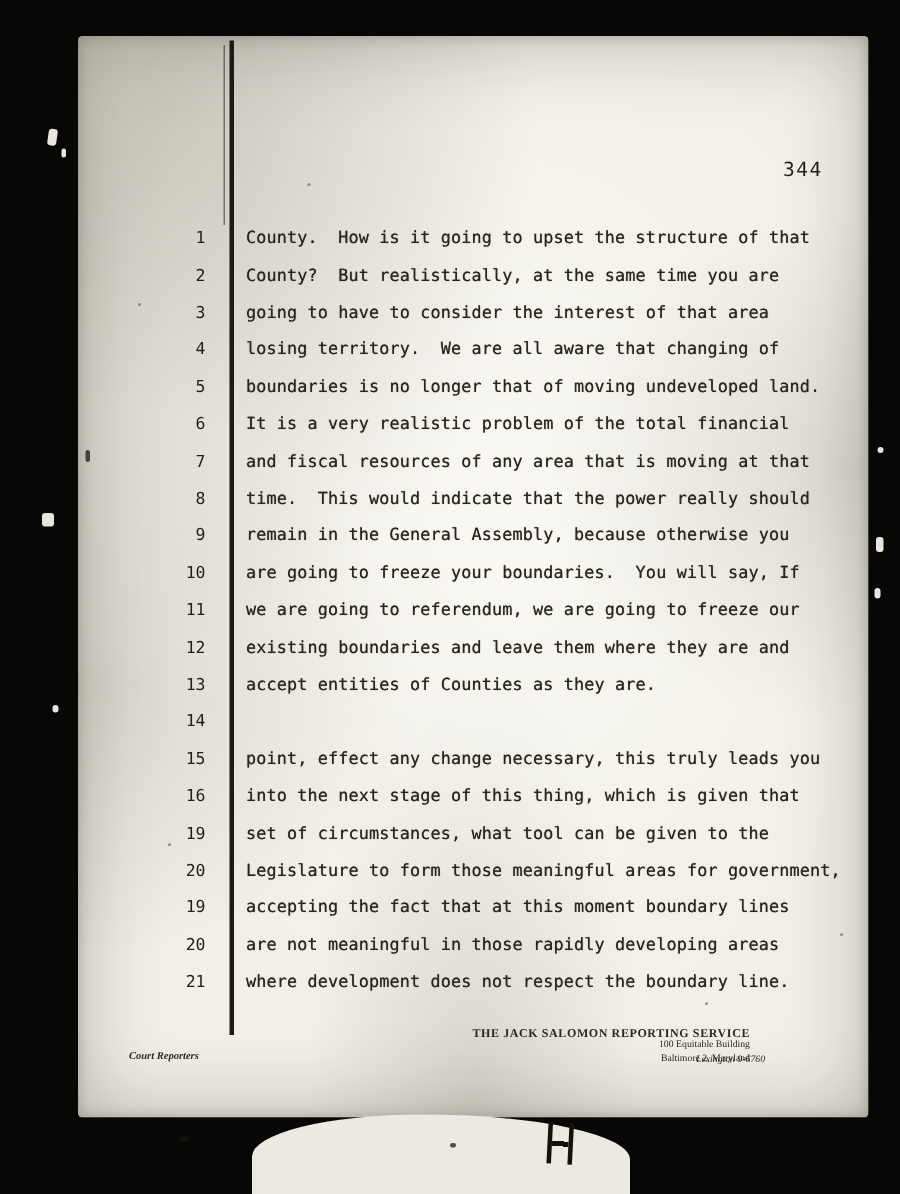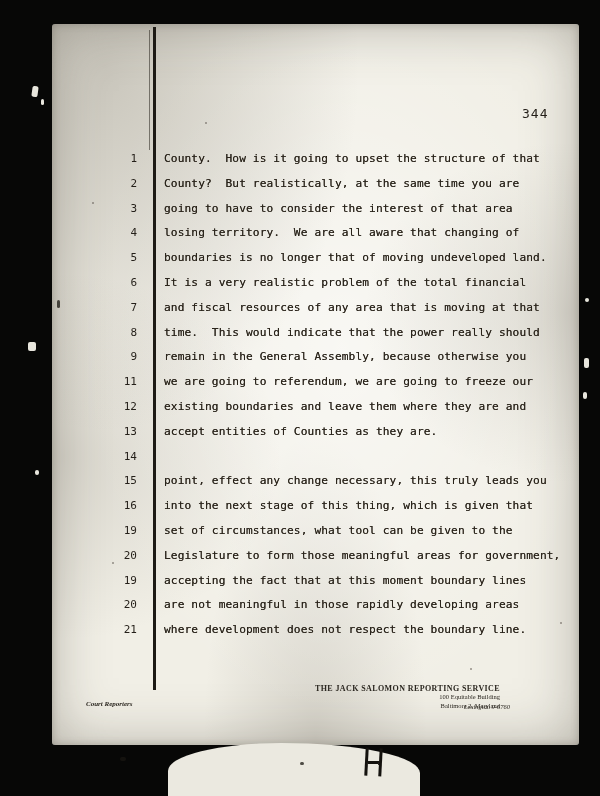--- a/index.html
+++ b/index.html
@@ -213,20 +213,24 @@
       <div class="row">
         <span class="lineno">8</span>
         <span class="linetext">time.  This would indicate that the power really should</span>
       </div>
 
       <div class="row">
         <span class="lineno">9</span>
         <span class="linetext">remain in the General Assembly, because otherwise you</span>
       </div>
 
+      <div class="row">
+        <span class="lineno">10</span>
+        <span class="linetext">are going to freeze your boundaries.  You will say, If</span>
+      </div>
 
       <div class="row">
         <span class="lineno">11</span>
         <span class="linetext">we are going to referendum, we are going to freeze our</span>
       </div>
 
       <div class="row">
         <span class="lineno">12</span>
         <span class="linetext">existing boundaries and leave them where they are and</span>
       </div>

